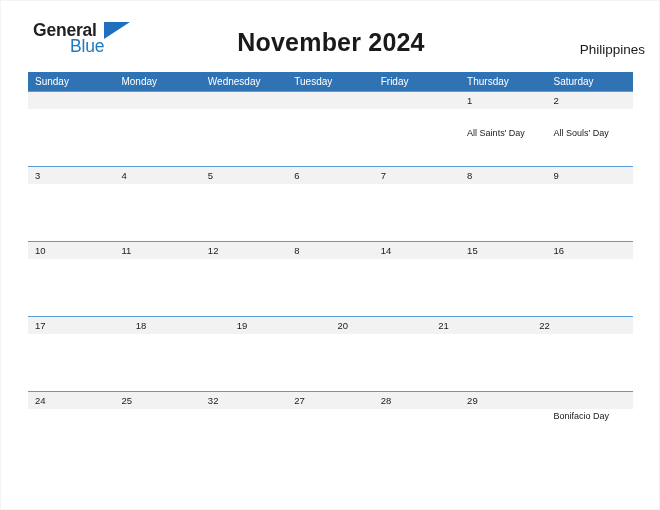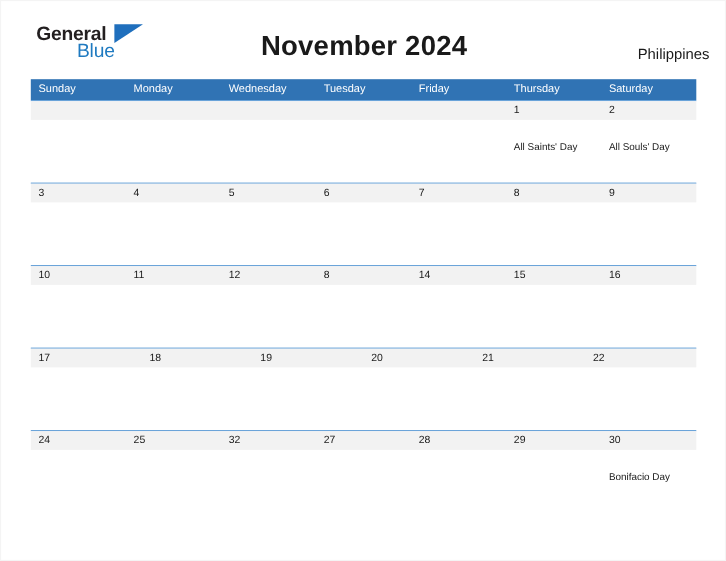--- a/index.html
+++ b/index.html
@@ -347,21 +347,20 @@
         </div>
         <div class="day-cell">
           <div class="day-num">28</div>
           <div class="day-event"></div>
         </div>
         <div class="day-cell">
           <div class="day-num">29</div>
           <div class="day-event"></div>
         </div>
         <div class="day-cell">
-          <div class="day-num">30</div>
           <div class="day-event">Bonifacio Day</div>
         </div>
       </div>
     </div>
 
   </div>
 
 </div>
 
 </body></html>

